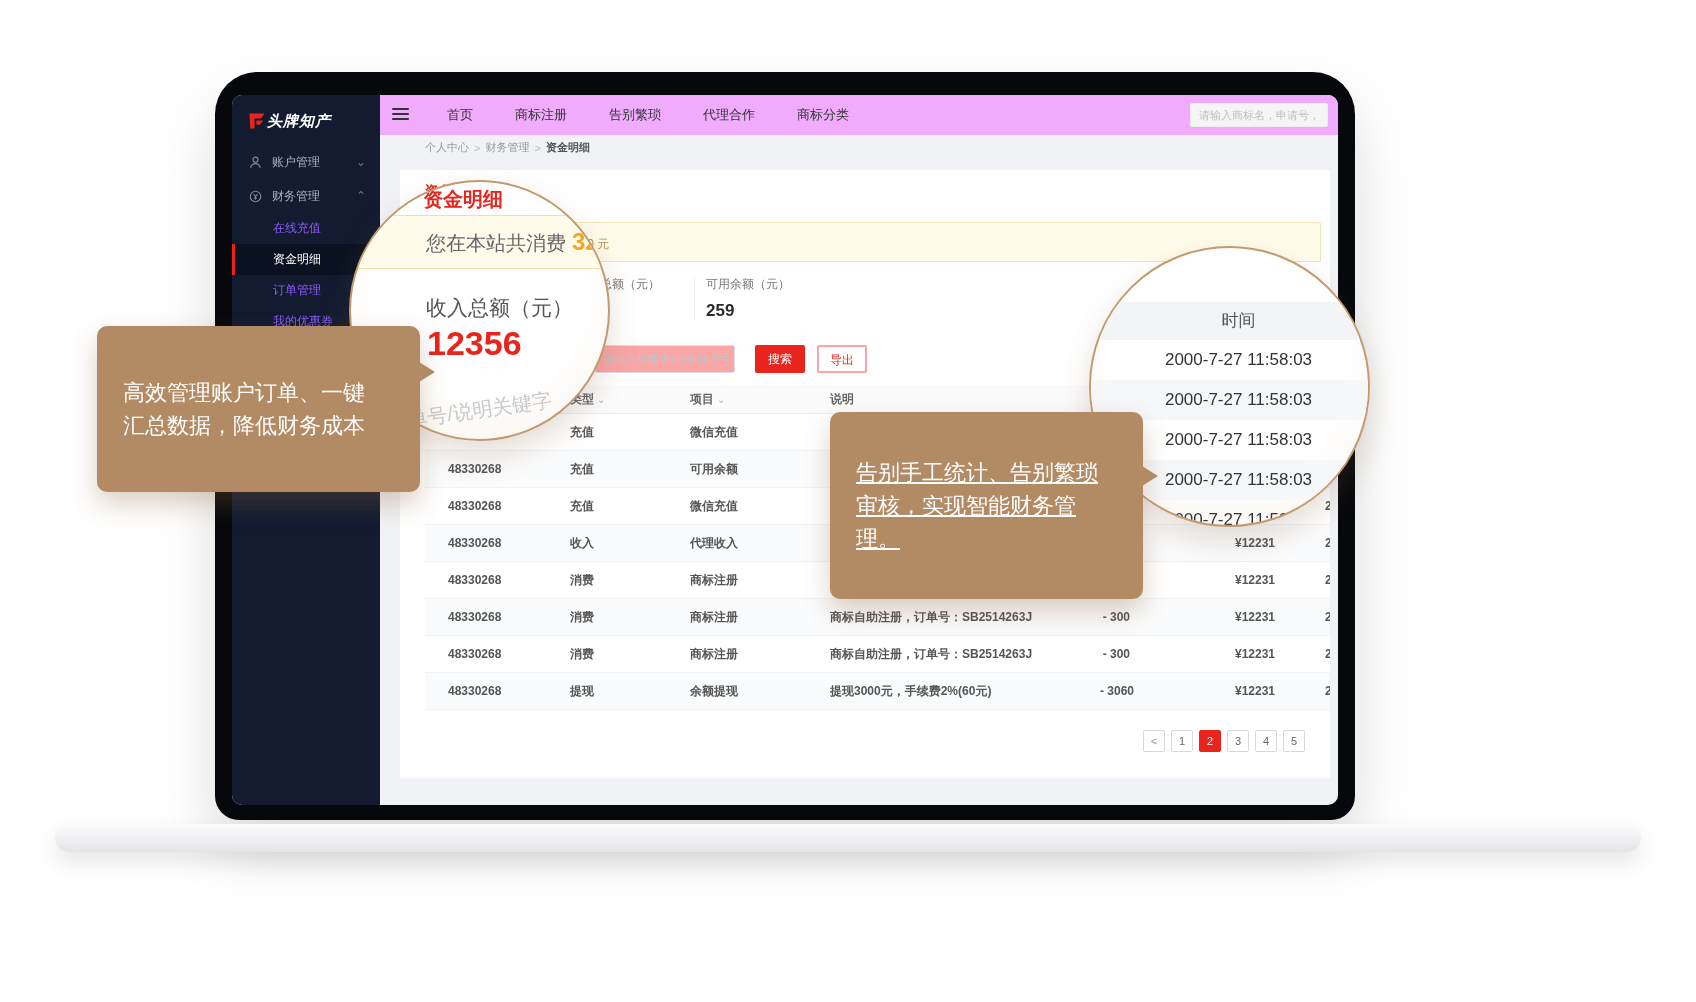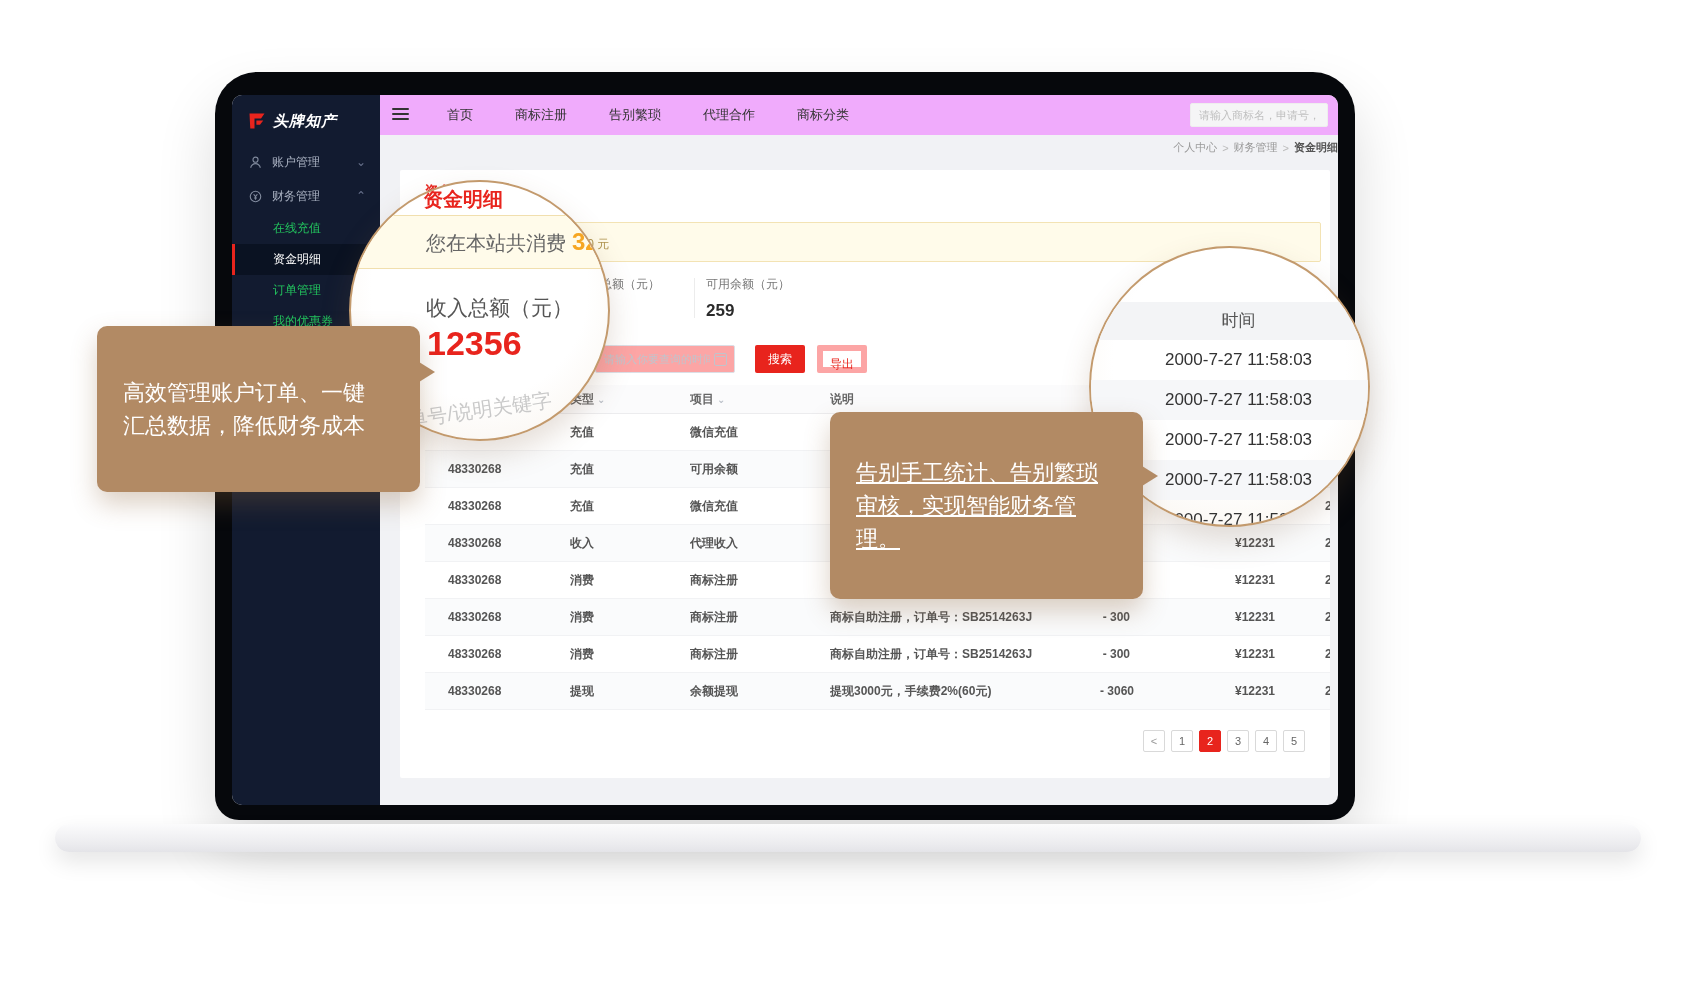--- a/index.html
+++ b/index.html
@@ -11,44 +11,44 @@
   .bezel{position:absolute;left:215px;top:72px;width:1140px;height:748px;background:#06080c;
          border-radius:42px 42px 24px 24px;box-shadow:0 30px 60px rgba(0,0,0,.14);}
   .base{position:absolute;left:55px;top:824px;width:1586px;height:28px;border-radius:14px;
         background:linear-gradient(180deg,#fbfbfc 0%,#ececef 70%,#e4e4e8 100%);
         box-shadow:0 10px 22px rgba(0,0,0,.10);}
   .screen{position:absolute;left:232px;top:95px;width:1106px;height:710px;background:#f1f2f5;
           border-radius:10px;overflow:hidden;}
 
   
   .sidebar{position:absolute;left:0;top:0;width:148px;height:710px;background:#121b30;}
-  .logo{display:flex;align-items:center;gap:6px;padding:16px 0 14px 15px;}
+  .logo{display:flex;align-items:center;padding:16px 0 14px 15px;}
   .logo-text{color:#fff;font-size:15px;font-weight:bold;font-style:italic;letter-spacing:1px;}
   .sgroup{display:flex;align-items:center;height:34px;padding-left:16px;color:#aab2c2;font-size:12px;cursor:pointer;}
   .sgroup .sicon{width:15px;height:15px;margin-right:9px;display:inline-flex;}
   .sgroup .chev{margin-left:auto;margin-right:14px;color:#66708a;font-size:12px;line-height:10px;}
-  .ssub-item{height:31px;line-height:31px;padding-left:41px;color:#22c55e;font-size:12px;cursor:pointer;position:relative;}
+  .ssub-item{height:31px;line-height:31px;padding-left:41px;color:#8b5cf6;font-size:12px;cursor:pointer;position:relative;}
   .ssub-item.active{background:#0a1222;color:#ffffff;}
   .ssub-item.active::before{content:"";position:absolute;left:0;top:0;width:3px;height:31px;background:#e8241d;}
   .sspacer{height:95px;}
 
   
   .navbar{position:absolute;left:148px;top:0;width:958px;height:40px;background:#f0abfc;}
   .burger{position:absolute;left:12px;top:13px;width:17px;cursor:pointer;}
   .burger span{display:block;height:2px;background:#333;margin-bottom:3px;border-radius:1px;}
   .nav-items{position:absolute;left:46px;top:0;height:40px;display:flex;align-items:center;}
   .nav-item{padding:0 21px;font-size:13px;color:#333;cursor:pointer;}
   .nav-search{position:absolute;right:10px;top:8px;width:138px;height:24px;background:#f5f5f6;border:1px solid #eeeeee;
               border-radius:2px;font-size:11px;color:#bbb;padding:0 8px;box-sizing:border-box;
               font-family:"Liberation Sans","DejaVu Sans",sans-serif;}
   .nav-search::placeholder{color:#bfbfbf;}
 
   
   .crumb-bar{position:absolute;left:148px;top:40px;width:958px;height:25px;background:#f1f2f5;
-             display:flex;align-items:center;padding-left:45px;box-sizing:border-box;font-size:11px;color:#999;justify-content:flex-end;}
+             display:flex;align-items:center;padding-left:45px;box-sizing:border-box;font-size:11px;color:#999;}
   .crumb-bar .sep{margin:0 5px;color:#bbb;}
   .crumb-bar .last{color:#555;font-weight:bold;}
 
   
   .panel{position:absolute;left:168px;top:75px;width:930px;height:608px;background:#ffffff;border-radius:2px;}
   .p-title{position:absolute;left:25px;top:12px;font-size:13px;font-weight:bold;color:#e8241d;}
   .banner{position:absolute;left:9px;right:9px;top:52px;height:40px;background:#fffbea;border:1px solid #f3e3b4;
           border-radius:2px;line-height:40px;padding-left:16px;box-sizing:border-box;font-size:13px;color:#666;}
   .banner .amt{color:#f6a623;font-weight:bold;font-size:15px;margin:0 4px;}
   .banner .sfx{color:#b0954f;font-size:12px;}
@@ -60,21 +60,21 @@
   .filters{position:absolute;left:25px;top:175px;height:28px;right:25px;}
   .f-input{position:absolute;height:28px;border:1px solid #dcdfe6;border-radius:2px;background:#fca5a5;
            font-size:11px;color:#666;padding:0 8px;box-sizing:border-box;
            font-family:"Liberation Sans","DejaVu Sans",sans-serif;}
   .f-input::placeholder{color:#c0c4cc;}
   .cal-wrap{position:absolute;left:170px;top:0;width:140px;height:28px;}
   .cal-icon{position:absolute;right:8px;top:8px;width:11px;height:11px;border:1px solid #c0c4cc;border-radius:2px;}
   .cal-icon::before{content:"";position:absolute;left:1px;right:1px;top:2px;height:1px;background:#c0c4cc;}
   .btn{position:absolute;top:0;height:28px;border-radius:2px;font-size:12px;line-height:28px;text-align:center;cursor:pointer;}
   .btn-search{left:330px;width:50px;background:#e8241d;color:#fff;}
-  .btn-export{left:392px;width:50px;background:#fff;color:#e8241d;border:6px solid #fca5a5;box-sizing:border-box;line-height:26px;}
+  .btn-export{left:392px;width:50px;background:#fff;color:#e8241d;border:2px solid #fca5a5;box-sizing:border-box;line-height:26px;}
 
   
   .tbl{position:absolute;left:25px;right:0;top:215px;overflow:hidden;}
   .trow{display:flex;width:1070px;align-items:center;border-bottom:1px solid #f1f2f4;font-size:12px;color:#555;font-weight:bold;}
   .trow.head{height:28px;color:#666;background:#fbfbfc;border-bottom:1px solid #ececee;}
   .trow.body{height:36px;}
   .trow.body:nth-child(odd){background:#fafbfc;}
   .tc{box-sizing:border-box;white-space:nowrap;overflow:hidden;}
   .tc1{width:145px;padding-left:23px;}
   .tc2{width:120px;}

